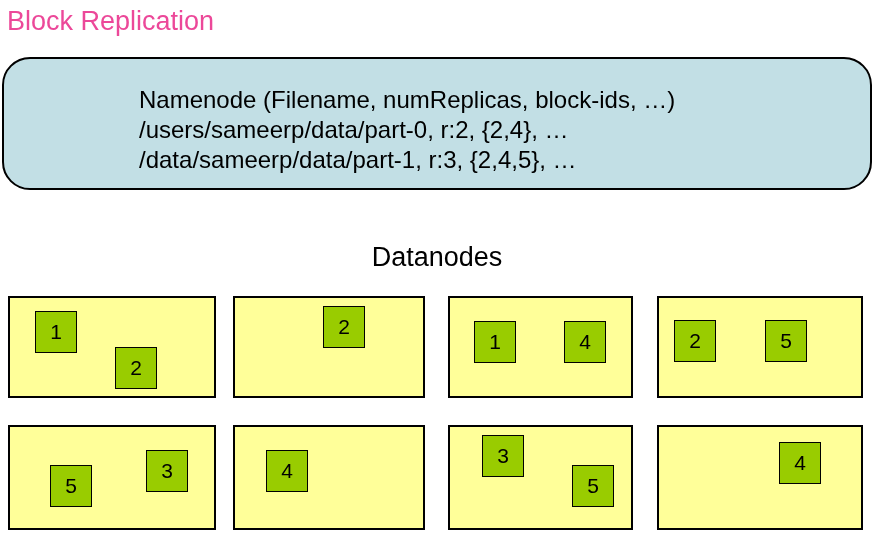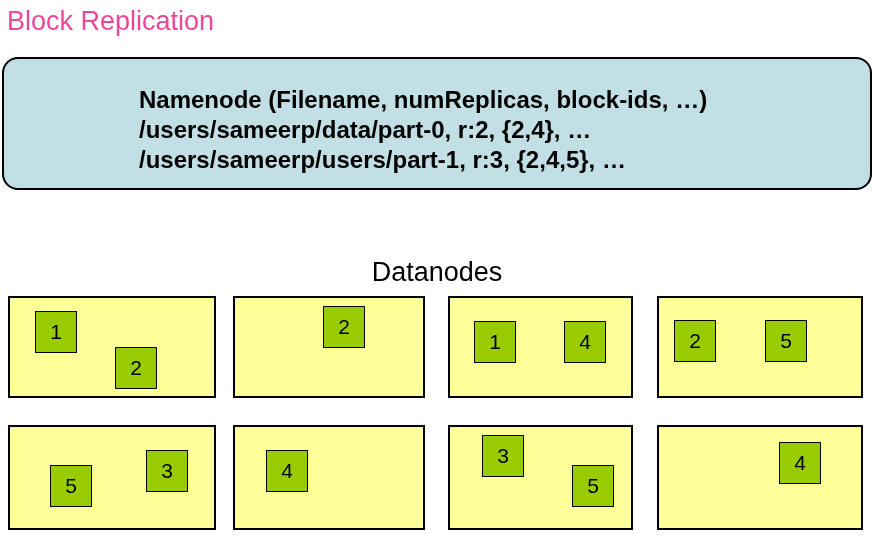--- a/index.html
+++ b/index.html
@@ -26,42 +26,40 @@
     white-space: nowrap;
   }
   .namenode-box {
     position: absolute;
     left: 2px;
     top: 57px;
     width: 866px;
     height: 129px;
     background: #c2dfe5;
     border: 2px solid #000000;
-    border-radius: 16px;
-    font-weight: bold;
+    border-radius: 28px;
   }
   .namenode-text {
     position: absolute;
     left: 135px;
     top: 26px;
     font-size: 24px;
     line-height: 30px;
     color: #000000;
     white-space: nowrap;
   }
   .datanodes-label {
     position: absolute;
     top: 242px;
     left: 0;
     width: 874px;
     text-align: center;
     font-size: 27px;
     color: #000000;
     white-space: nowrap;
-    margin-top: 15px;
   }
   .datanode {
     position: absolute;
     background: #ffff99;
     border: 2px solid #000000;
     box-sizing: border-box;
   }
   .block {
     position: absolute;
     width: 42px;
@@ -80,21 +78,21 @@
 <body>
 
 <div id="canvas">
 
   <div class="title">Block Replication</div>
 
   <div class="namenode-box">
     <div class="namenode-text">
       <div>Namenode (Filename, numReplicas, block-ids, …)</div>
       <div>/users/sameerp/data/part-0, r:2, {2,4}, …</div>
-      <div>/users/sameerp/users/part-1, r:3, {2,4,5}, …</div>
+      <div>/data/sameerp/data/part-1, r:3, {2,4,5}, …</div>
     </div>
   </div>
 
   <div class="datanodes-label">Datanodes</div>
 
   <div id="datanodes-container">
       <div class="datanode" style="left: 8px; top: 296px; width: 208px; height: 102px;">
         <div class="block" style="left: 25px; top: 13px;">1</div>
         <div class="block" style="left: 105px; top: 49px;">2</div>
       </div>

